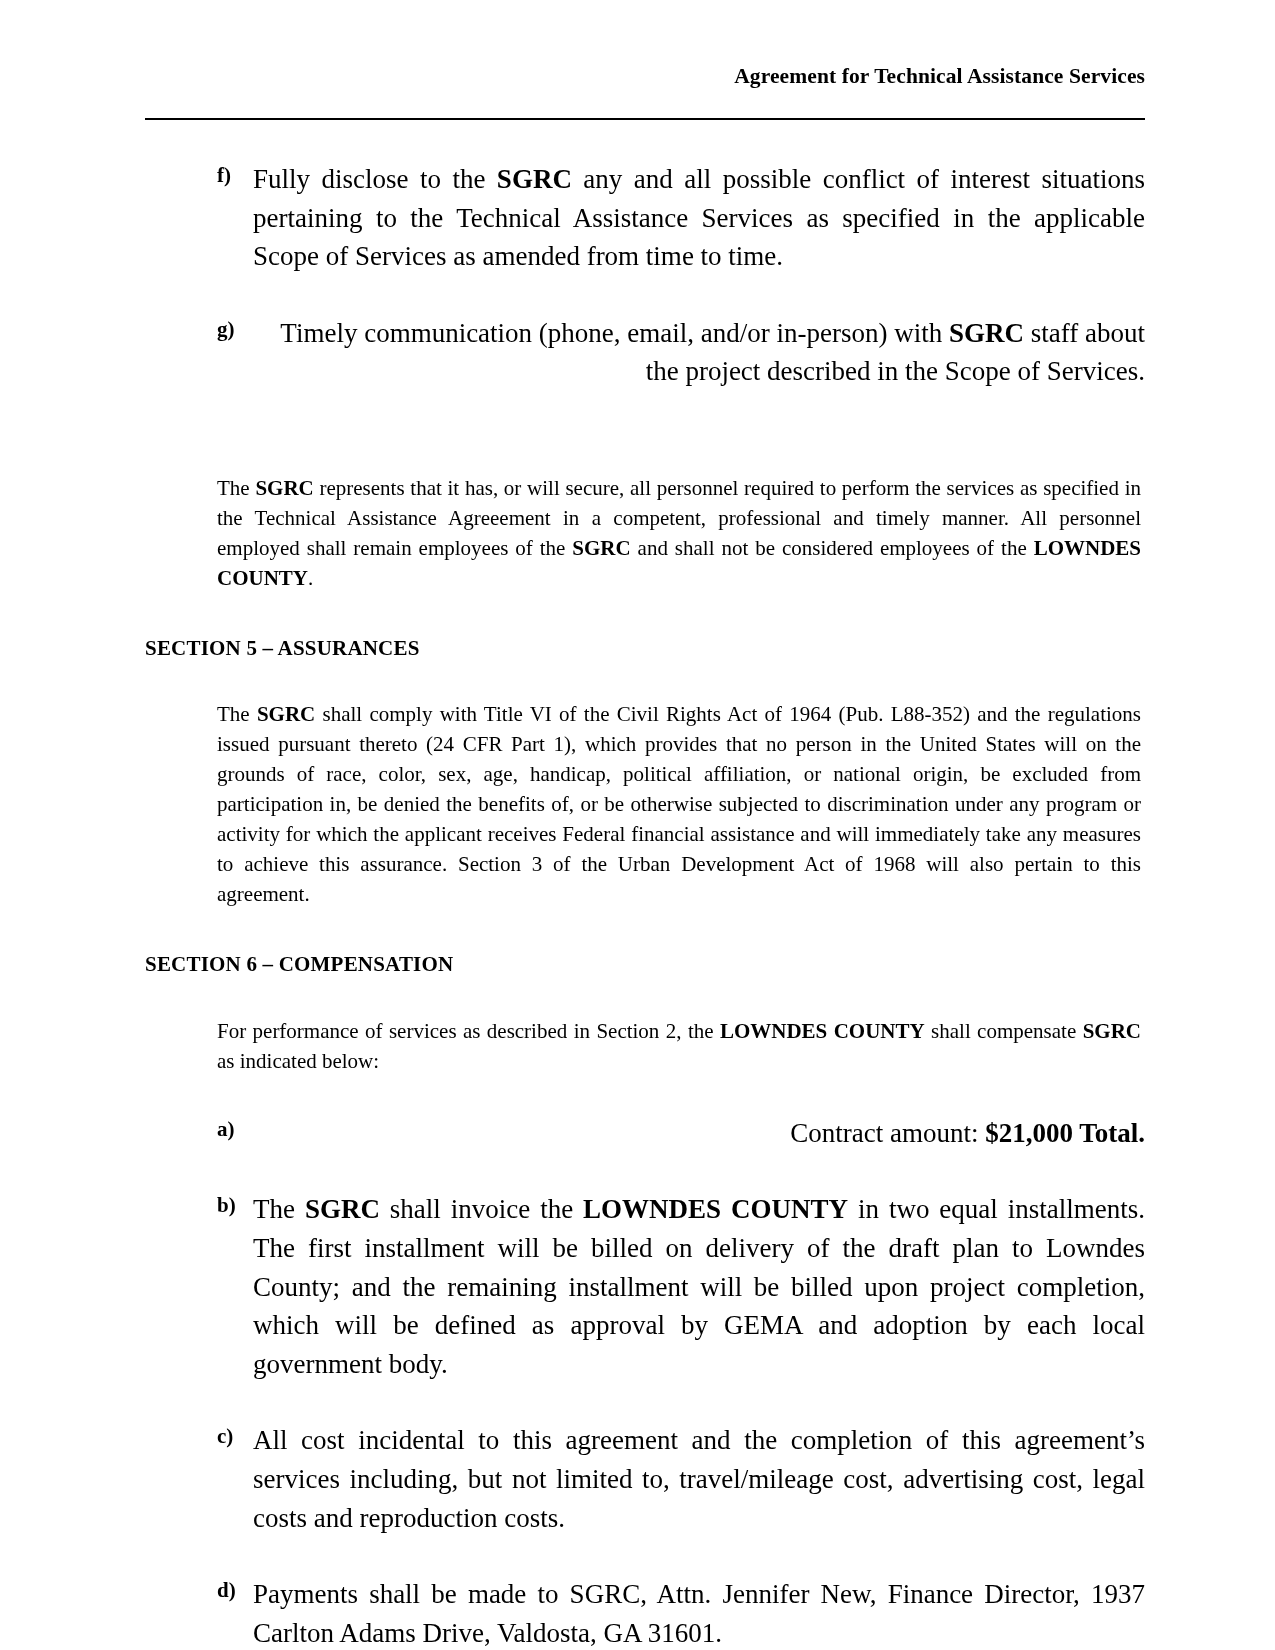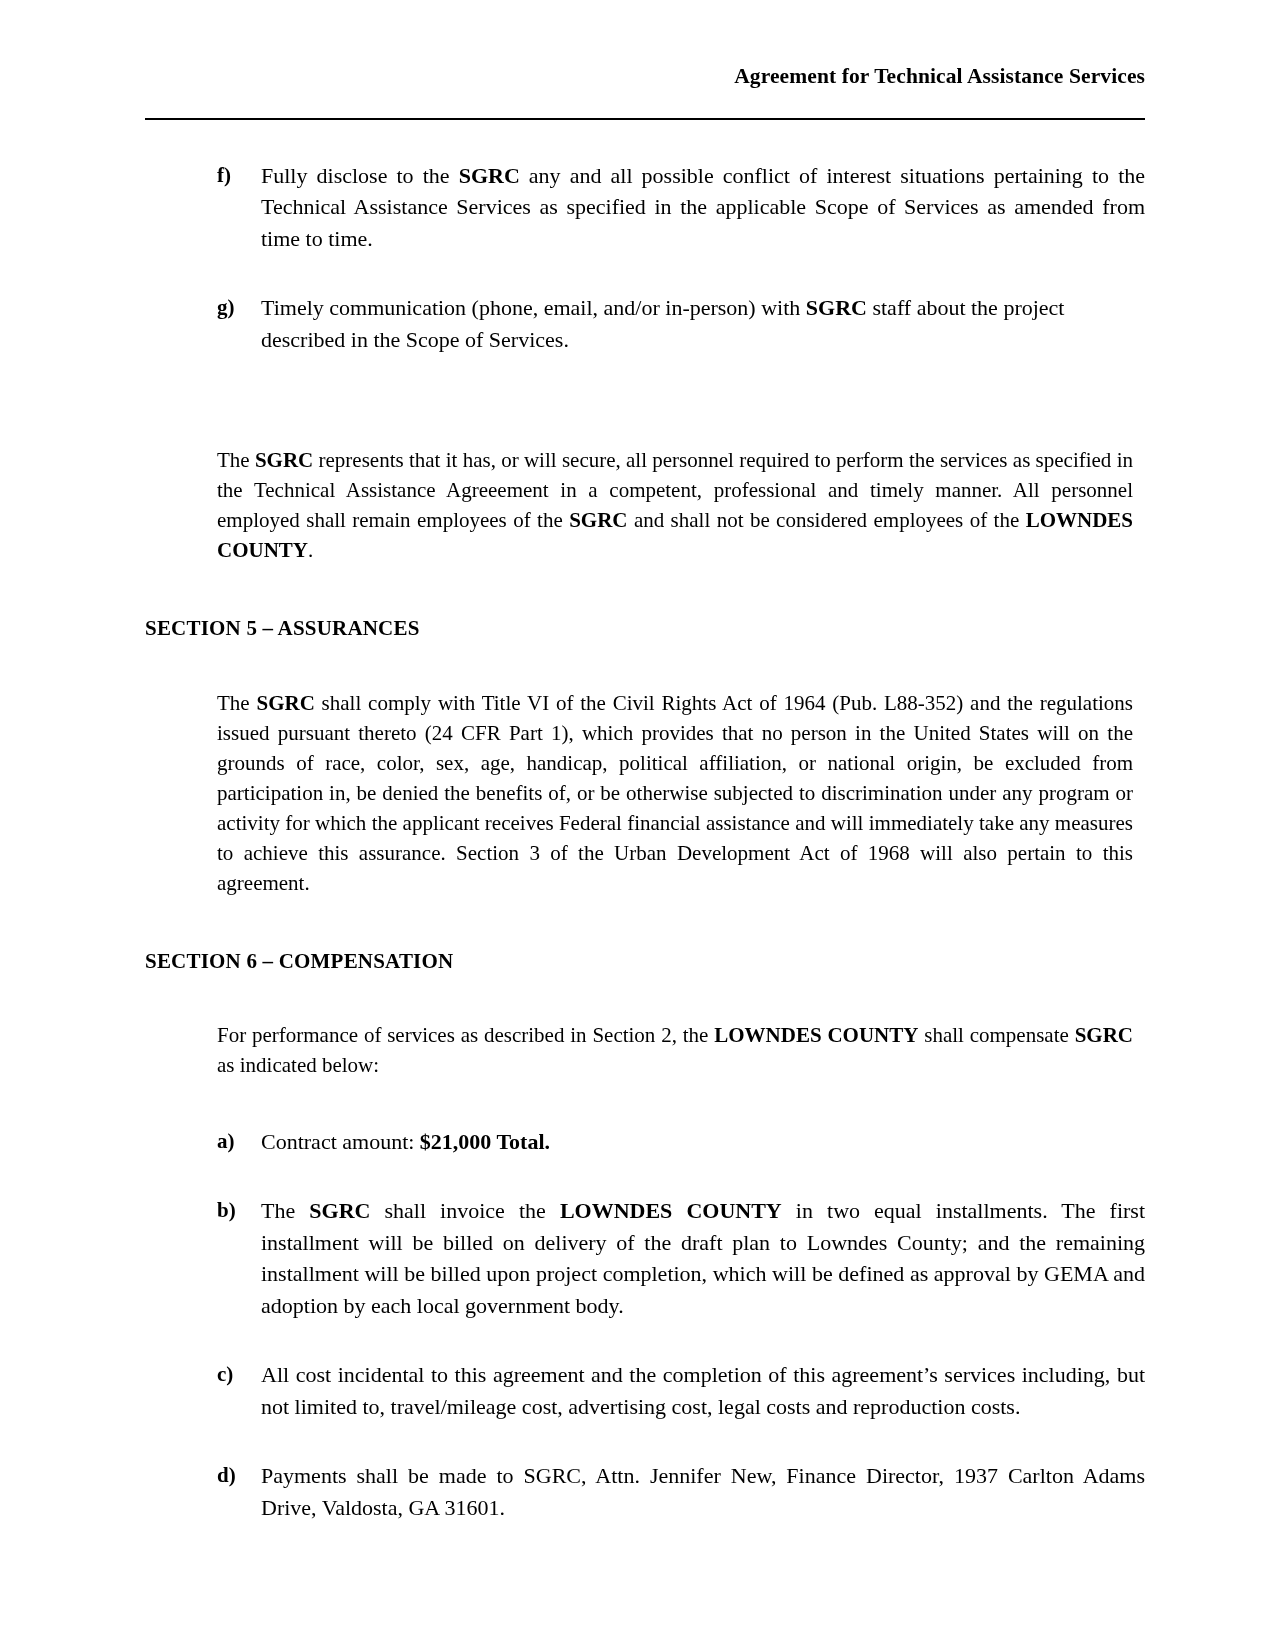--- a/index.html
+++ b/index.html
@@ -58,21 +58,21 @@
     font-size: 21px;
     line-height: 1.25;
     margin: 0;
     padding: 0;
     letter-spacing: 0.2px;
   }
 
   .para {
     font-size: 21px;
     line-height: 1.43;
-    margin: 12px;
+    margin: 4px;
     text-align: justify;
     text-justify: inter-word;
   }
 
   .indent {
     margin-left: 72px;
   }
 
   
   .list-item {
@@ -82,28 +82,27 @@
   }
   .list-marker {
     flex: 0 0 auto;
     width: 36px;
     font-weight: bold;
     font-size: 21px;
     line-height: 1.43;
   }
   .list-text {
     flex: 1 1 auto;
-    font-size: 22px;
+    font-size: 27px;
     line-height: 1.43;
     text-align: justify;
     text-justify: inter-word;
-    margin-left: 8px;
   }
   .list-text.ragged {
-    text-align: left;
+    text-align: right;
   }
 
   b, strong { font-weight: bold; }
   .sp-34 { height: 34px; }
   .sp-38 { height: 38px; }
   .sp-44 { height: 44px; }
 </style>
 </head>
 <body>
 

